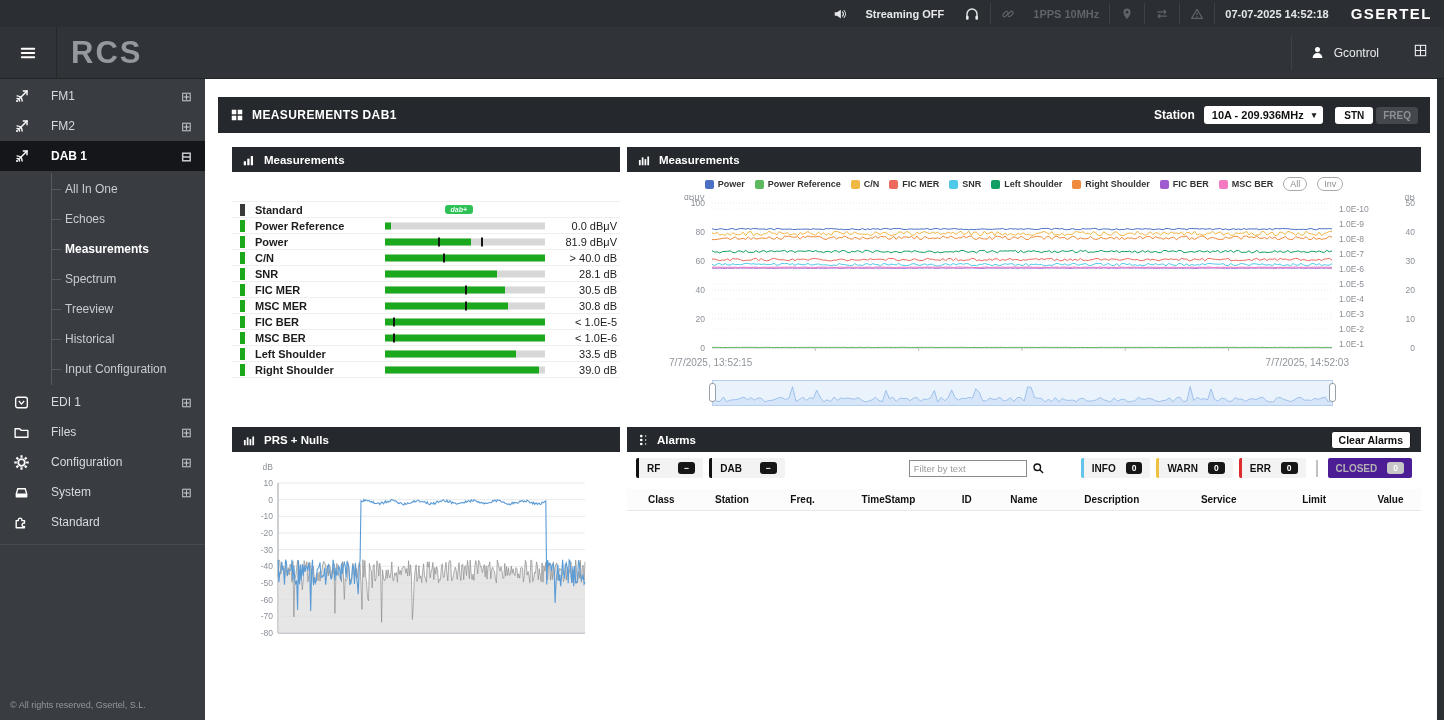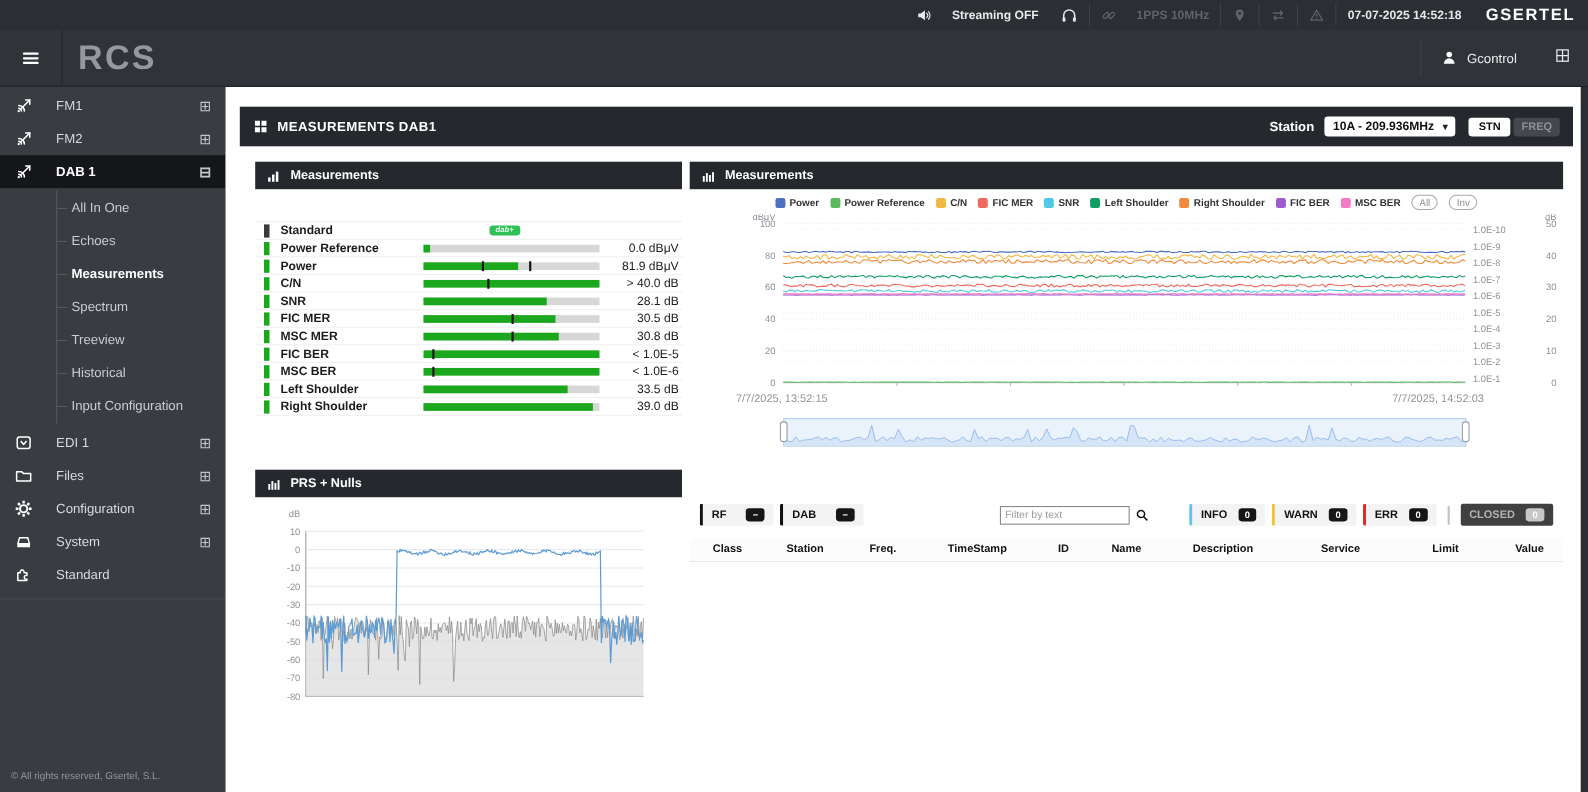--- a/index.html
+++ b/index.html
@@ -88,21 +88,21 @@
   .filter-row{position:absolute;left:0;top:31px;width:100%;display:flex;align-items:center;padding:0 9px;gap:6px}
   .fbtn{display:inline-flex;align-items:center;gap:18px;background:#f3f3f3;border-left:3px solid #111;padding:4px 8px;font-size:10px;font-weight:bold;color:#111;border-radius:2px;cursor:pointer}
   .badge{background:#161616;color:#fff;font-size:8.5px;padding:1px 6px;border-radius:3px;font-weight:bold}
   .searchwrap{margin-left:auto;display:flex;align-items:center;gap:5px}
   .searchwrap input{width:118px;height:17px;border:1px solid #8a8a8a;font-size:9.5px;padding:0 4px;font-family:"Liberation Sans",sans-serif;color:#333}
   .searchwrap input::placeholder{color:#9b9b9b}
   .searchwrap .icon{width:13px;height:13px;color:#111}
   #alarm-chips{margin-left:30px;display:flex;gap:6px}
   .chipbtn{display:inline-flex;align-items:center;gap:10px;background:#f3f3f3;border-left:3px solid #888;padding:4px 8px;font-size:10px;font-weight:bold;color:#111;border-radius:2px;cursor:pointer}
   .vdiv{width:2px;height:17px;background:#c2c2c2;margin:0 4px}
-  .chipbtn.closed{border-left:none;color:#b3b3b3;background:#404040}
+  .chipbtn.closed{border-left:none;color:#b3b3b3;background:#4c1d95}
   .chipbtn.closed .badge{background:#c7c7c7;color:#fdfdfd}
   #alarm-columns{position:absolute;left:0;top:62px;width:100%;display:grid;grid-template-columns:9fr 9.5fr 9fr 13.5fr 7fr 8fr 15fr 13fr 12fr 8fr;font-size:10px;font-weight:bold;color:#111;text-align:center;background:#fcfcfc;border-bottom:1px solid #e8e8e8;padding:5px 0}
 </style>
 </head>
 <body>
 
 <div class="topbar">
   <div class="tcell">
     <span class="icon">
         <svg viewBox="0 0 16 16">
@@ -605,20 +605,36 @@
           <text x="41" y="15" text-anchor="end" class="ax">dB</text>
           <path d="M46 28V178" stroke="#9aa0a6" stroke-width="1"></path>
           <path d="M46 178H353" stroke="#9aa0a6" stroke-width="1"></path>
           <path d="M46 178L46.0 121.6L46.9 104.8L47.9 106.3L48.8 119.2L49.7 112.3L50.7 112.4L51.6 110.9L52.5 124.1L53.5 111.4L54.4 114.6L55.3 121.2L56.3 112.7L57.2 120.0L58.1 109.2L59.1 112.0L60.0 127.1L60.9 106.2L61.9 161.9L62.8 123.8L63.7 121.1L64.7 112.8L65.6 105.2L66.5 127.4L67.5 119.1L68.4 109.6L69.3 121.1L70.3 134.8L71.2 125.1L72.1 105.5L73.1 109.4L74.0 111.6L74.9 106.7L75.9 126.8L76.8 120.4L77.7 107.2L78.7 112.1L79.6 127.9L80.5 117.0L81.5 111.6L82.4 126.6L83.3 126.6L84.3 119.5L85.2 118.1L86.1 125.8L87.1 116.7L88.0 126.1L88.9 121.3L89.9 115.3L90.8 109.4L91.7 106.4L92.7 108.1L93.6 109.8L94.5 121.1L95.5 111.3L96.4 120.8L97.3 109.6L98.3 113.0L99.2 123.6L100.1 115.5L101.1 118.8L102.0 108.9L102.9 158.3L103.9 120.7L104.8 108.4L105.7 112.6L106.7 120.9L107.6 121.0L108.5 120.4L109.5 127.0L110.4 106.5L111.3 118.2L112.3 144.3L113.2 123.4L114.1 125.9L115.1 124.4L116.0 107.5L116.9 115.7L117.9 127.1L118.8 124.4L119.7 122.0L120.7 108.3L121.6 109.6L122.5 121.9L123.4 120.0L124.4 113.6L125.3 122.8L126.2 112.3L127.2 107.7L128.1 109.3L129.0 129.6L130.0 154.5L130.9 104.7L131.8 122.2L132.8 105.5L133.7 121.3L134.6 127.6L135.6 143.3L136.5 145.8L137.4 108.4L138.4 113.8L139.3 115.9L140.2 132.8L141.2 111.1L142.1 109.5L143.0 126.1L144.0 123.4L144.9 105.8L145.8 109.1L146.8 121.1L147.7 108.2L148.6 113.8L149.6 167.2L150.5 114.8L151.4 122.0L152.4 126.0L153.3 124.4L154.2 115.0L155.2 123.4L156.1 114.7L157.0 120.1L158.0 123.0L158.9 118.1L159.8 106.9L160.8 125.0L161.7 126.0L162.6 117.8L163.6 120.4L164.5 117.6L165.4 127.2L166.4 111.9L167.3 119.2L168.2 115.4L169.2 120.1L170.1 113.0L171.0 112.0L172.0 111.2L172.9 112.1L173.8 118.2L174.8 113.5L175.7 121.0L176.6 105.7L177.6 120.5L178.5 109.8L179.4 119.7L180.4 164.4L181.3 150.2L182.2 125.2L183.2 115.4L184.1 109.8L185.0 126.5L186.0 122.0L186.9 110.6L187.8 123.4L188.8 120.8L189.7 127.6L190.6 116.2L191.6 108.7L192.5 120.8L193.4 123.4L194.4 127.3L195.3 106.9L196.2 112.2L197.2 106.8L198.1 122.9L199.0 117.3L200.0 114.0L200.9 107.4L201.8 124.7L202.8 112.5L203.7 119.2L204.6 111.8L205.6 115.0L206.5 127.9L207.4 124.2L208.4 125.1L209.3 113.2L210.2 108.8L211.2 122.5L212.1 122.2L213.0 114.0L214.0 107.3L214.9 117.8L215.8 125.9L216.8 107.9L217.7 105.4L218.6 106.1L219.6 125.6L220.5 125.2L221.4 120.4L222.4 115.2L223.3 112.2L224.2 115.2L225.2 124.4L226.1 115.6L227.0 107.7L228.0 120.4L228.9 125.7L229.8 109.9L230.8 109.3L231.7 124.7L232.6 111.7L233.6 110.6L234.5 120.5L235.4 105.4L236.4 111.6L237.3 123.7L238.2 105.1L239.2 119.0L240.1 124.7L241.0 119.2L242.0 125.4L242.9 110.8L243.8 105.6L244.8 110.2L245.7 118.9L246.6 105.3L247.6 106.9L248.5 112.0L249.4 111.5L250.4 117.5L251.3 113.4L252.2 109.6L253.2 121.9L254.1 110.8L255.0 124.2L256.0 111.0L256.9 110.7L257.8 106.9L258.8 123.9L259.7 114.5L260.6 112.2L261.6 115.3L262.5 116.1L263.4 123.9L264.4 127.9L265.3 105.1L266.2 108.3L267.2 113.1L268.1 116.1L269.0 111.7L270.0 116.2L270.9 123.5L271.8 123.1L272.8 108.4L273.7 121.1L274.6 111.5L275.6 120.5L276.5 112.6L277.4 120.2L278.3 119.9L279.3 111.0L280.2 118.4L281.1 113.8L282.1 118.9L283.0 120.7L283.9 112.5L284.9 113.5L285.8 122.9L286.7 118.8L287.7 123.2L288.6 113.2L289.5 112.2L290.5 113.1L291.4 126.9L292.3 120.5L293.3 105.3L294.2 107.8L295.1 120.2L296.1 116.5L297.0 121.6L297.9 127.6L298.9 104.9L299.8 106.1L300.7 126.6L301.7 124.1L302.6 117.1L303.5 118.2L304.5 106.9L305.4 110.7L306.3 124.7L307.3 113.6L308.2 120.0L309.1 126.6L310.1 107.9L311.0 127.2L311.9 110.7L312.9 116.3L313.8 107.3L314.7 120.0L315.7 124.5L316.6 110.4L317.5 109.2L318.5 125.2L319.4 113.0L320.3 124.6L321.3 106.8L322.2 121.9L323.1 112.5L324.1 108.6L325.0 108.2L325.9 125.2L326.9 117.2L327.8 113.3L328.7 115.1L329.7 114.5L330.6 118.7L331.5 126.5L332.5 120.9L333.4 108.8L334.3 125.1L335.3 112.3L336.2 118.3L337.1 118.1L338.1 112.0L339.0 107.1L339.9 127.7L340.9 117.2L341.8 114.6L342.7 122.2L343.7 105.1L344.6 115.7L345.5 127.8L346.5 116.7L347.4 123.3L348.3 105.2L349.3 127.3L350.2 113.7L351.1 110.0L352.1 125.7L353.0 106.8L353 178Z" fill="#dedede" opacity="0.75"></path>
           <path d="M46.0 121.6L46.9 104.8L47.9 106.3L48.8 119.2L49.7 112.3L50.7 112.4L51.6 110.9L52.5 124.1L53.5 111.4L54.4 114.6L55.3 121.2L56.3 112.7L57.2 120.0L58.1 109.2L59.1 112.0L60.0 127.1L60.9 106.2L61.9 161.9L62.8 123.8L63.7 121.1L64.7 112.8L65.6 105.2L66.5 127.4L67.5 119.1L68.4 109.6L69.3 121.1L70.3 134.8L71.2 125.1L72.1 105.5L73.1 109.4L74.0 111.6L74.9 106.7L75.9 126.8L76.8 120.4L77.7 107.2L78.7 112.1L79.6 127.9L80.5 117.0L81.5 111.6L82.4 126.6L83.3 126.6L84.3 119.5L85.2 118.1L86.1 125.8L87.1 116.7L88.0 126.1L88.9 121.3L89.9 115.3L90.8 109.4L91.7 106.4L92.7 108.1L93.6 109.8L94.5 121.1L95.5 111.3L96.4 120.8L97.3 109.6L98.3 113.0L99.2 123.6L100.1 115.5L101.1 118.8L102.0 108.9L102.9 158.3L103.9 120.7L104.8 108.4L105.7 112.6L106.7 120.9L107.6 121.0L108.5 120.4L109.5 127.0L110.4 106.5L111.3 118.2L112.3 144.3L113.2 123.4L114.1 125.9L115.1 124.4L116.0 107.5L116.9 115.7L117.9 127.1L118.8 124.4L119.7 122.0L120.7 108.3L121.6 109.6L122.5 121.9L123.4 120.0L124.4 113.6L125.3 122.8L126.2 112.3L127.2 107.7L128.1 109.3L129.0 129.6L130.0 154.5L130.9 104.7L131.8 122.2L132.8 105.5L133.7 121.3L134.6 127.6L135.6 143.3L136.5 145.8L137.4 108.4L138.4 113.8L139.3 115.9L140.2 132.8L141.2 111.1L142.1 109.5L143.0 126.1L144.0 123.4L144.9 105.8L145.8 109.1L146.8 121.1L147.7 108.2L148.6 113.8L149.6 167.2L150.5 114.8L151.4 122.0L152.4 126.0L153.3 124.4L154.2 115.0L155.2 123.4L156.1 114.7L157.0 120.1L158.0 123.0L158.9 118.1L159.8 106.9L160.8 125.0L161.7 126.0L162.6 117.8L163.6 120.4L164.5 117.6L165.4 127.2L166.4 111.9L167.3 119.2L168.2 115.4L169.2 120.1L170.1 113.0L171.0 112.0L172.0 111.2L172.9 112.1L173.8 118.2L174.8 113.5L175.7 121.0L176.6 105.7L177.6 120.5L178.5 109.8L179.4 119.7L180.4 164.4L181.3 150.2L182.2 125.2L183.2 115.4L184.1 109.8L185.0 126.5L186.0 122.0L186.9 110.6L187.8 123.4L188.8 120.8L189.7 127.6L190.6 116.2L191.6 108.7L192.5 120.8L193.4 123.4L194.4 127.3L195.3 106.9L196.2 112.2L197.2 106.8L198.1 122.9L199.0 117.3L200.0 114.0L200.9 107.4L201.8 124.7L202.8 112.5L203.7 119.2L204.6 111.8L205.6 115.0L206.5 127.9L207.4 124.2L208.4 125.1L209.3 113.2L210.2 108.8L211.2 122.5L212.1 122.2L213.0 114.0L214.0 107.3L214.9 117.8L215.8 125.9L216.8 107.9L217.7 105.4L218.6 106.1L219.6 125.6L220.5 125.2L221.4 120.4L222.4 115.2L223.3 112.2L224.2 115.2L225.2 124.4L226.1 115.6L227.0 107.7L228.0 120.4L228.9 125.7L229.8 109.9L230.8 109.3L231.7 124.7L232.6 111.7L233.6 110.6L234.5 120.5L235.4 105.4L236.4 111.6L237.3 123.7L238.2 105.1L239.2 119.0L240.1 124.7L241.0 119.2L242.0 125.4L242.9 110.8L243.8 105.6L244.8 110.2L245.7 118.9L246.6 105.3L247.6 106.9L248.5 112.0L249.4 111.5L250.4 117.5L251.3 113.4L252.2 109.6L253.2 121.9L254.1 110.8L255.0 124.2L256.0 111.0L256.9 110.7L257.8 106.9L258.8 123.9L259.7 114.5L260.6 112.2L261.6 115.3L262.5 116.1L263.4 123.9L264.4 127.9L265.3 105.1L266.2 108.3L267.2 113.1L268.1 116.1L269.0 111.7L270.0 116.2L270.9 123.5L271.8 123.1L272.8 108.4L273.7 121.1L274.6 111.5L275.6 120.5L276.5 112.6L277.4 120.2L278.3 119.9L279.3 111.0L280.2 118.4L281.1 113.8L282.1 118.9L283.0 120.7L283.9 112.5L284.9 113.5L285.8 122.9L286.7 118.8L287.7 123.2L288.6 113.2L289.5 112.2L290.5 113.1L291.4 126.9L292.3 120.5L293.3 105.3L294.2 107.8L295.1 120.2L296.1 116.5L297.0 121.6L297.9 127.6L298.9 104.9L299.8 106.1L300.7 126.6L301.7 124.1L302.6 117.1L303.5 118.2L304.5 106.9L305.4 110.7L306.3 124.7L307.3 113.6L308.2 120.0L309.1 126.6L310.1 107.9L311.0 127.2L311.9 110.7L312.9 116.3L313.8 107.3L314.7 120.0L315.7 124.5L316.6 110.4L317.5 109.2L318.5 125.2L319.4 113.0L320.3 124.6L321.3 106.8L322.2 121.9L323.1 112.5L324.1 108.6L325.0 108.2L325.9 125.2L326.9 117.2L327.8 113.3L328.7 115.1L329.7 114.5L330.6 118.7L331.5 126.5L332.5 120.9L333.4 108.8L334.3 125.1L335.3 112.3L336.2 118.3L337.1 118.1L338.1 112.0L339.0 107.1L339.9 127.7L340.9 117.2L341.8 114.6L342.7 122.2L343.7 105.1L344.6 115.7L345.5 127.8L346.5 116.7L347.4 123.3L348.3 105.2L349.3 127.3L350.2 113.7L351.1 110.0L352.1 125.7L353.0 106.8" stroke="#8d8d8d" fill="none" stroke-width="0.7"></path>
           <path d="M46.0 104.9L46.9 127.2L47.9 117.0L48.8 116.5L49.7 106.7L50.7 114.5L51.6 113.8L52.5 129.8L53.5 105.4L54.4 106.8L55.3 120.7L56.3 115.4L57.2 115.1L58.1 115.4L59.1 114.9L60.0 104.7L60.9 125.1L61.9 110.4L62.8 125.9L63.7 128.7L64.7 125.4L65.6 155.1L66.5 105.3L67.5 129.4L68.4 110.4L69.3 125.7L70.3 108.7L71.2 120.8L72.1 110.2L73.1 116.8L74.0 111.5L74.9 111.9L75.9 115.8L76.8 107.6L77.7 114.9L78.7 155.9L79.6 115.3L80.5 104.7L81.5 130.3L82.4 122.3L83.3 128.2L84.3 125.6L85.2 114.2L86.1 113.6L87.1 111.4L88.0 107.3L88.9 122.2L89.9 122.3L90.8 120.7L91.7 121.0L92.7 112.9L93.6 129.6L94.5 121.3L95.5 111.5L96.4 109.7L97.3 115.9L98.3 119.5L99.2 124.4L100.1 121.3L101.1 104.8L102.0 110.8L102.9 125.7L103.9 112.6L104.8 120.0L105.7 118.8L106.7 111.4L107.6 113.5L108.5 124.7L109.5 108.4L110.4 118.9L111.3 111.9L112.3 106.7L113.2 111.0L114.1 123.0L115.1 105.9L116.0 110.3L116.9 112.2L117.9 129.3L118.8 128.5L119.7 124.1L120.7 109.8L121.6 112.7L122.5 128.9L123.4 107.7L124.4 121.4L125.3 127.7L126.2 139.3L127.2 113.5L128.1 104.7L129.0 45.8L130.0 46.6L130.9 46.9L131.8 44.6L132.8 46.1L133.7 45.0L134.6 45.3L135.6 45.8L136.5 45.6L137.4 45.8L138.4 47.1L139.3 46.4L140.2 47.4L141.2 46.5L142.1 48.6L143.0 48.4L144.0 48.5L144.9 48.2L145.8 48.3L146.8 47.7L147.7 49.5L148.6 48.7L149.6 47.0L150.5 47.5L151.4 48.8L152.4 47.6L153.3 46.0L154.2 47.8L155.2 46.4L156.1 47.3L157.0 46.4L158.0 46.6L158.9 45.0L159.8 44.4L160.8 45.2L161.7 45.3L162.6 46.0L163.6 45.9L164.5 46.5L165.4 47.4L166.4 48.6L167.3 48.4L168.2 47.6L169.2 48.0L170.1 48.8L171.0 49.8L172.0 49.9L172.9 47.9L173.8 49.3L174.8 49.0L175.7 47.8L176.6 48.7L177.6 48.2L178.5 48.3L179.4 47.8L180.4 46.7L181.3 47.1L182.2 45.5L183.2 47.0L184.1 46.6L185.0 45.9L186.0 45.1L186.9 45.4L187.8 46.8L188.8 46.7L189.7 46.8L190.6 46.5L191.6 47.0L192.5 46.5L193.4 47.6L194.4 48.6L195.3 46.8L196.2 48.9L197.2 49.3L198.1 49.8L199.0 47.7L200.0 48.4L200.9 48.9L201.8 47.3L202.8 49.3L203.7 48.5L204.6 46.4L205.6 46.4L206.5 47.5L207.4 46.7L208.4 46.2L209.3 46.4L210.2 45.7L211.2 44.7L212.1 45.7L213.0 46.5L214.0 46.9L214.9 45.1L215.8 47.1L216.8 47.5L217.7 45.7L218.6 46.1L219.6 48.5L220.5 47.1L221.4 47.9L222.4 47.9L223.3 48.0L224.2 48.9L225.2 49.1L226.1 48.3L227.0 48.7L228.0 48.1L228.9 48.0L229.8 47.4L230.8 48.1L231.7 47.4L232.6 47.8L233.6 46.1L234.5 47.3L235.4 46.5L236.4 45.4L237.3 46.2L238.2 47.0L239.2 44.9L240.1 46.1L241.0 46.4L242.0 44.6L242.9 45.5L243.8 45.8L244.8 46.5L245.7 47.3L246.6 46.6L247.6 47.9L248.5 47.9L249.4 47.3L250.4 48.1L251.3 47.9L252.2 48.9L253.2 47.9L254.1 48.4L255.0 48.4L256.0 48.2L256.9 47.8L257.8 47.3L258.8 47.7L259.7 47.5L260.6 45.5L261.6 46.2L262.5 44.9L263.4 45.7L264.4 46.8L265.3 44.8L266.2 45.2L267.2 45.4L268.1 45.4L269.0 46.7L270.0 47.1L270.9 47.1L271.8 46.8L272.8 48.3L273.7 48.3L274.6 49.0L275.6 49.1L276.5 49.3L277.4 48.9L278.3 49.9L279.3 49.0L280.2 47.3L281.1 48.9L282.1 47.2L283.0 48.1L283.9 47.6L284.9 47.8L285.8 48.3L286.7 47.7L287.7 46.2L288.6 46.5L289.5 45.6L290.5 45.7L291.4 46.9L292.3 46.0L293.3 46.5L294.2 46.8L295.1 45.0L296.1 45.8L297.0 46.7L297.9 47.8L298.9 47.7L299.8 47.2L300.7 48.8L301.7 47.2L302.6 49.4L303.5 48.3L304.5 48.0L305.4 49.5L306.3 48.5L307.3 48.2L308.2 49.7L309.1 49.4L310.1 46.9L311.0 47.9L311.9 47.3L312.9 46.5L313.8 46.0L314.7 129.6L315.7 105.0L316.6 110.1L317.5 108.3L318.5 108.9L319.4 116.0L320.3 109.6L321.3 109.0L322.2 116.5L323.1 147.9L324.1 125.8L325.0 118.8L325.9 109.8L326.9 125.9L327.8 119.5L328.7 131.1L329.7 119.6L330.6 104.8L331.5 117.6L332.5 123.5L333.4 110.3L334.3 107.9L335.3 113.8L336.2 128.3L337.1 105.0L338.1 106.3L339.0 121.3L339.9 127.9L340.9 111.2L341.8 131.2L342.7 111.0L343.7 128.1L344.6 127.9L345.5 124.9L346.5 105.2L347.4 109.4L348.3 120.0L349.3 124.5L350.2 124.1L351.1 119.3L352.1 129.1L353.0 127.1" stroke="#5b9bd5" fill="none" stroke-width="1.1"></path>
         </svg>
     </div>
 
     <div class="panel" style="left:422px;top:348px;width:794px;height:250px">
+      <div class="panel-h">
+        <span class="icon" style="width:12px;height:14px">
+            <svg viewBox="0 0 12 16">
+              <g fill="currentColor">
+                <circle cx="4" cy="3.5" r="1.5"></circle>
+                <circle cx="4" cy="8" r="1.5"></circle>
+                <circle cx="4" cy="12.5" r="1.5"></circle>
+                <circle cx="9" cy="3.5" r=".8"></circle>
+                <circle cx="9" cy="8" r=".8"></circle>
+                <circle cx="9" cy="12.5" r=".8"></circle>
+              </g>
+            </svg>
+          </span>
+        <span class="panel-title">Alarms</span>
+        <button class="clear-btn">Clear Alarms</button>
+      </div>
       <div class="filter-row">
         <div id="filter-buttons" style="display:flex;gap:6px">
             <span class="fbtn">
               <span>RF</span>
               <span class="badge">−</span>
             </span>
             <span class="fbtn">
               <span>DAB</span>
               <span class="badge">−</span>
             </span>

